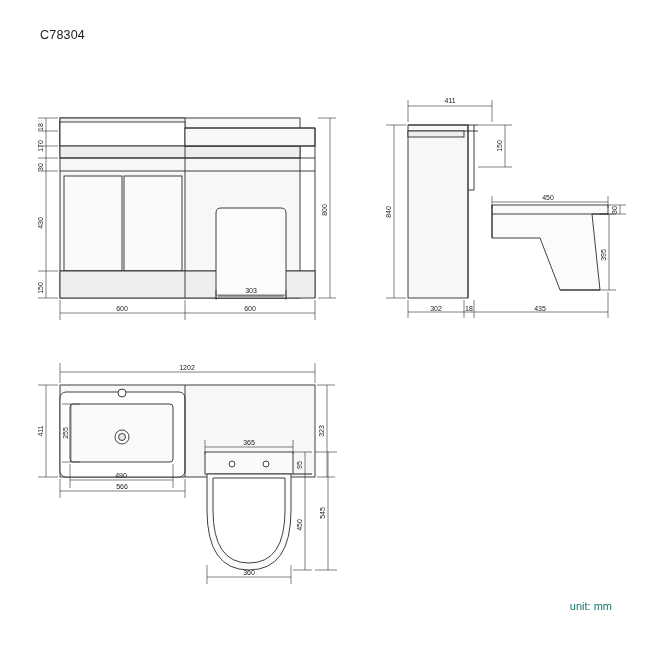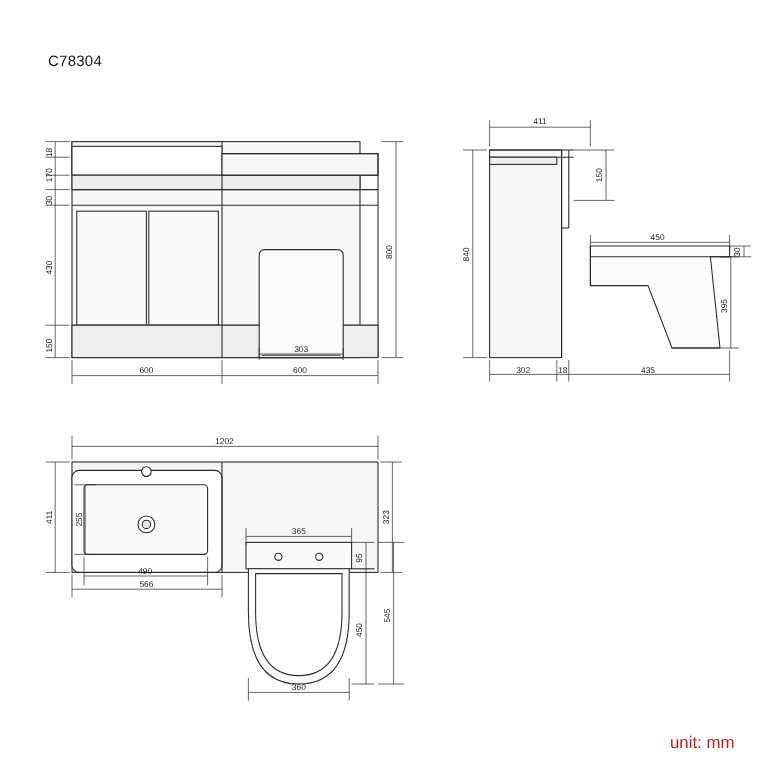--- a/index.html
+++ b/index.html
@@ -11,31 +11,31 @@
     width: 650px;
     height: 650px;
     position: relative;
     font-family: "Liberation Sans", sans-serif;
     color: #222222;
     overflow: hidden;
   }
   #page-title {
     position: absolute;
     left: 40px;
-    top: 44px;
+    top: 28px;
     font-size: 12.5px;
     color: #1a1a1a;
     letter-spacing: 0.2px;
   }
   #unit-label {
     position: absolute;
     right: 38px;
-    bottom: 24px;
-    font-size: 14px;
-    color: #b91c1c;
+    bottom: 38px;
+    font-size: 11px;
+    color: #0f766e;
   }
   #drawing {
     position: absolute;
     left: 0;
     top: 0;
   }
   .dim-text {
     font-family: "Liberation Sans", sans-serif;
     font-size: 7px;
     fill: #1a1a1a;

